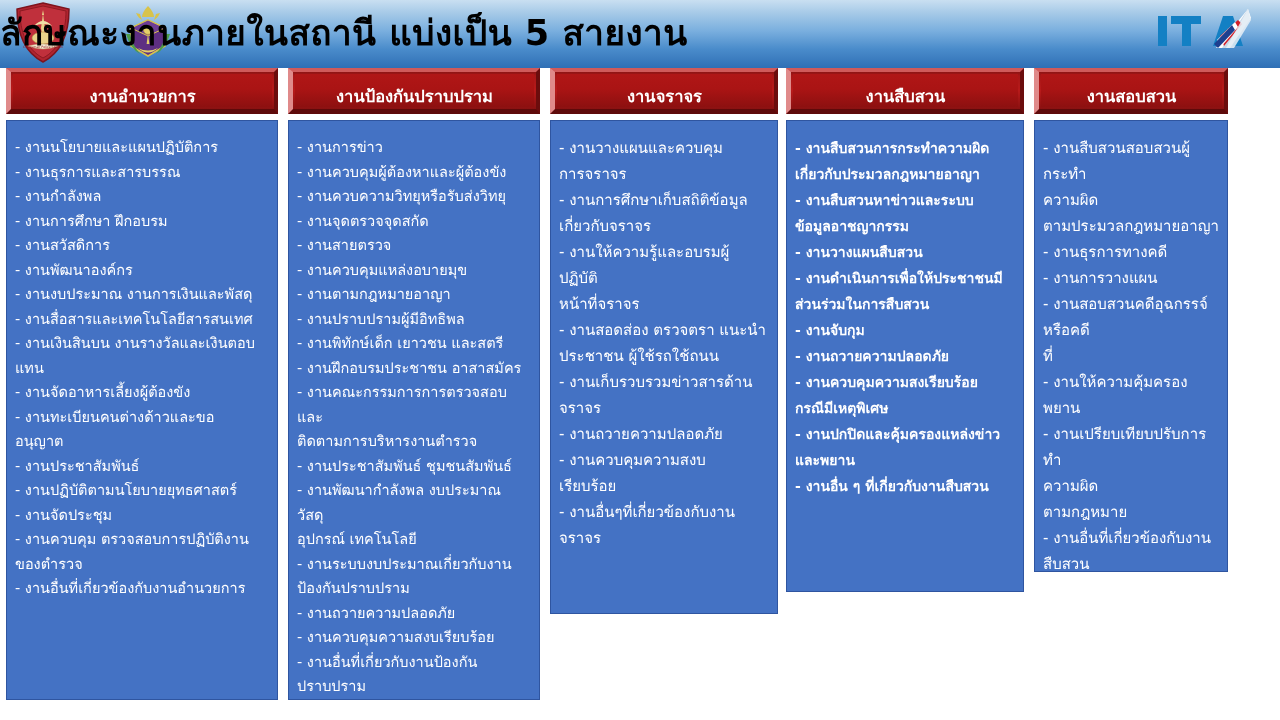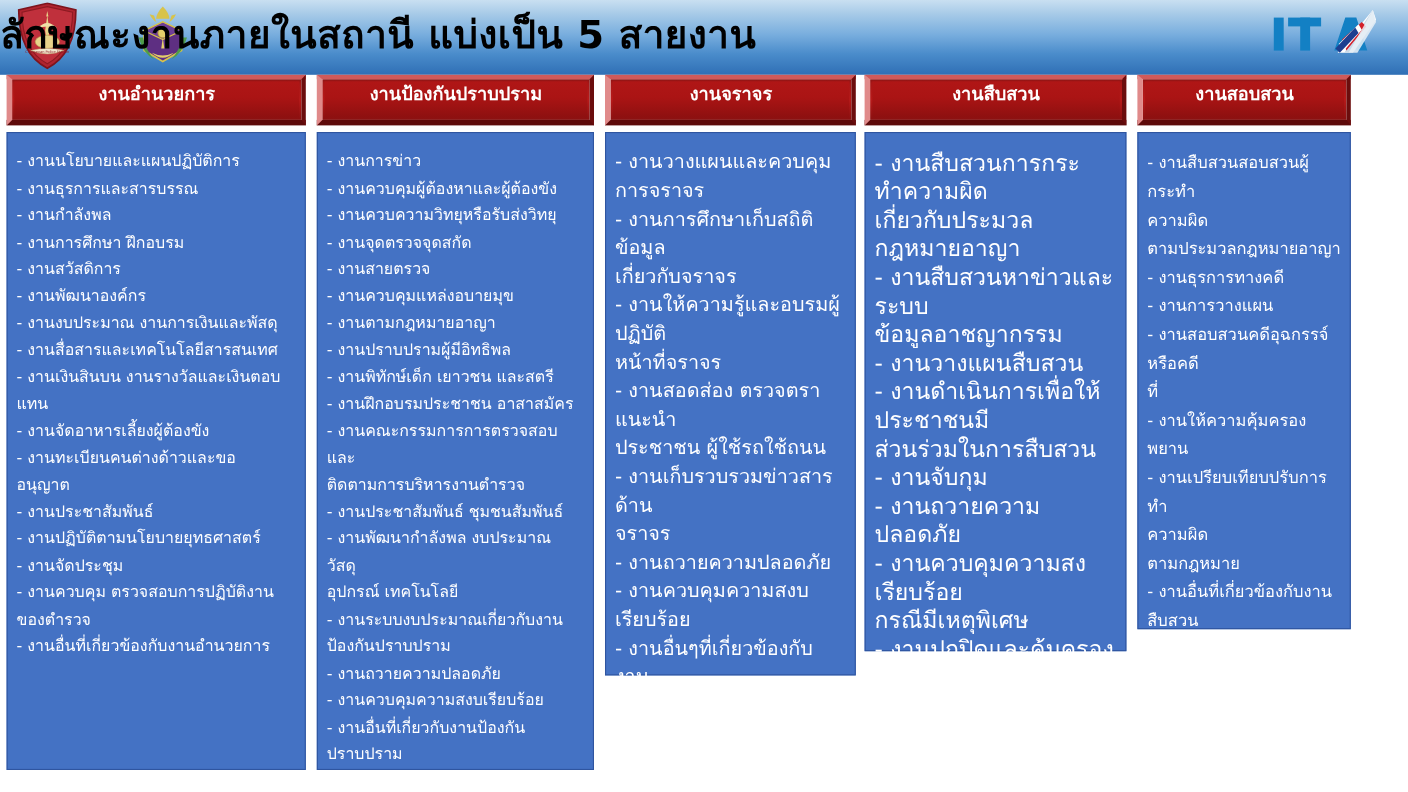--- a/index.html
+++ b/index.html
@@ -76,21 +76,21 @@
   .col-header {
     position: relative;
     height: 46px;
     background: linear-gradient(180deg, #8e1414 0%, #a81717 10%, #b71a1a 50%, #8a1111 100%);
     border-top: 4px solid #d05a5a;
     border-left: 5px solid #e08a8a;
     border-right: 4px solid #6b0d0d;
     border-bottom: 5px solid #5e0a0a;
     box-sizing: border-box;
     display: flex;
-    align-items: flex-start;
+    align-items: flex-end;
     justify-content: center;
   }
   .col-header-inner {
     position: absolute;
     left: 2px; right: 2px; top: 2px; bottom: 2px;
     background: linear-gradient(180deg, #b01616 0%, #aa1414 45%, #8d1010 100%);
     display: flex;
     align-items: center;
     justify-content: center;
   }
@@ -124,22 +124,22 @@
   #col-2 { left: 288px;  width: 252px; }
   #col-2 .col-body { height: 580px; }
   #col-3 { left: 550px;  width: 228px; }
   #col-3 .col-body { height: 494px; }
   #col-4 { left: 786px;  width: 238px; }
   #col-4 .col-body { height: 472px; }
   #col-5 { left: 1034px; width: 194px; }
   #col-5 .col-body { height: 452px; }
 
   #col-1 .col-body, #col-2 .col-body { font-size: 14.5px; line-height: 24.5px; }
-  #col-3 .col-body { font-size: 18px; line-height: 26px; }
-  #col-4 .col-body { font-size: 21px; line-height: 26px; }
+  #col-3 .col-body { font-size: 15px; line-height: 26px; }
+  #col-4 .col-body { font-size: 14px; line-height: 26px; font-weight: bold; }
   #col-5 .col-body { font-size: 15px; line-height: 26px; }
 </style>
 </head>
 <body>
 
 <div id="slide">
 
   <div id="header">
 
     <svg class="emblem-police" viewBox="0 0 58 62">

